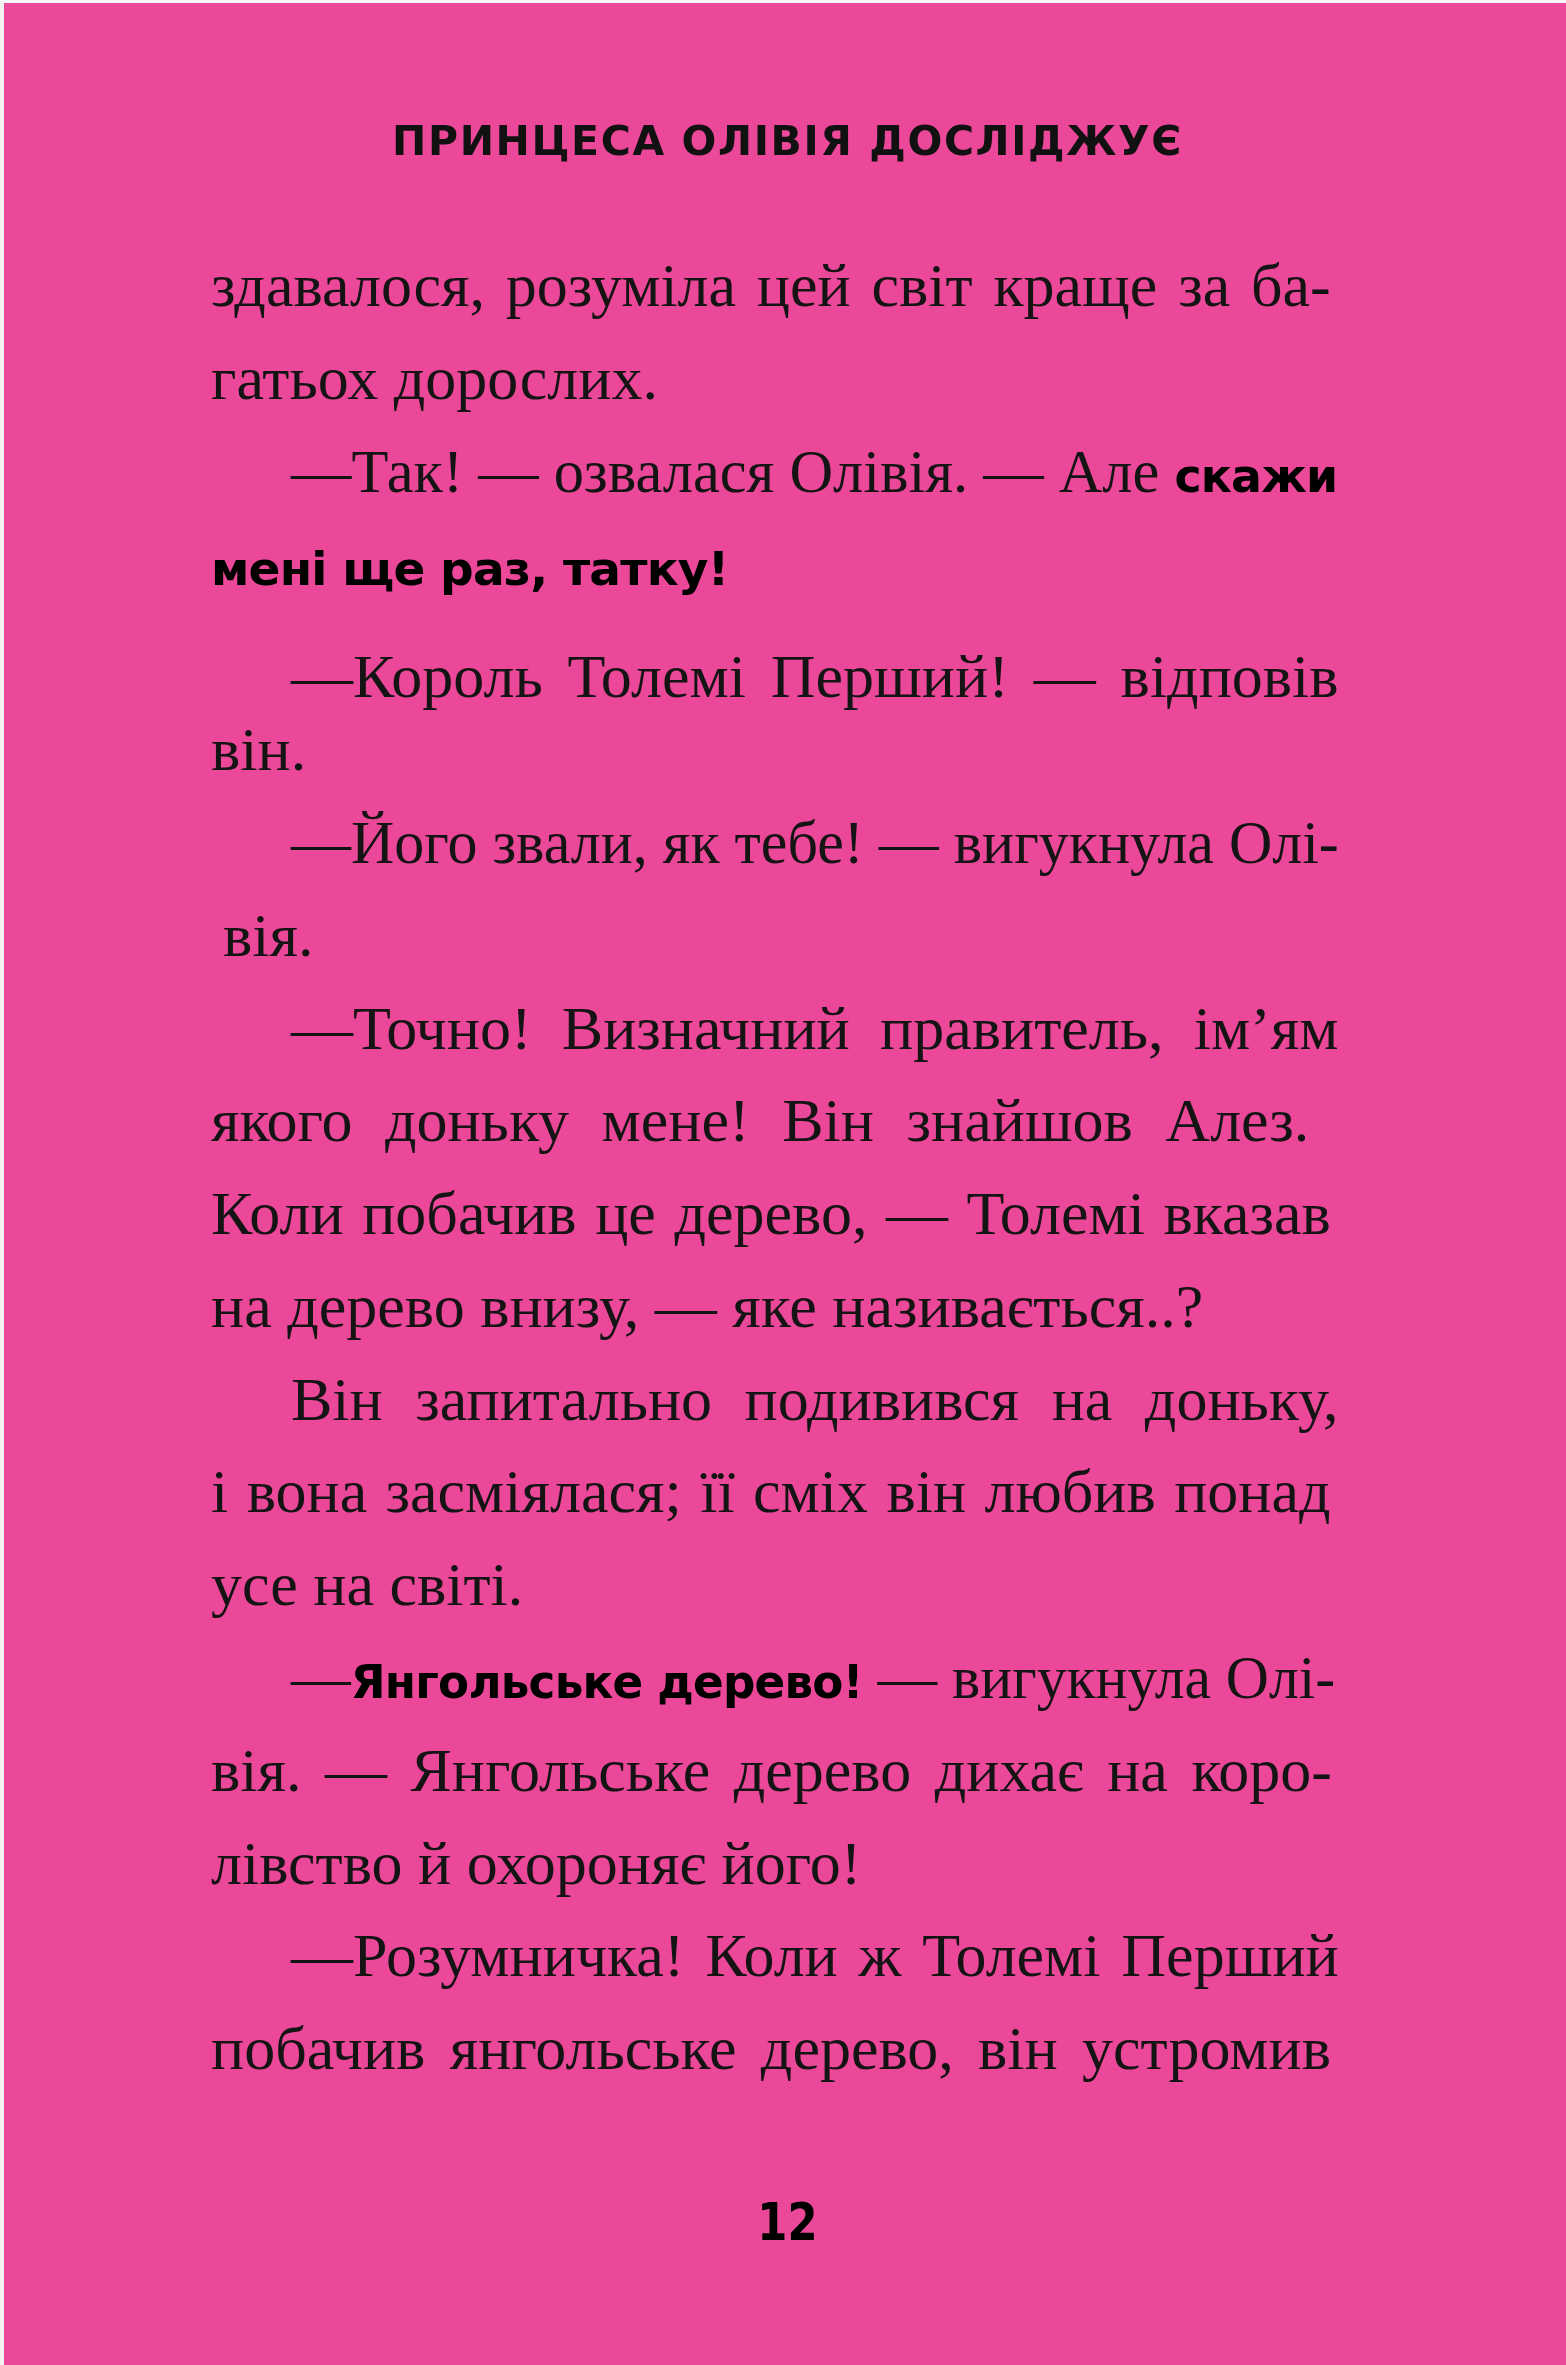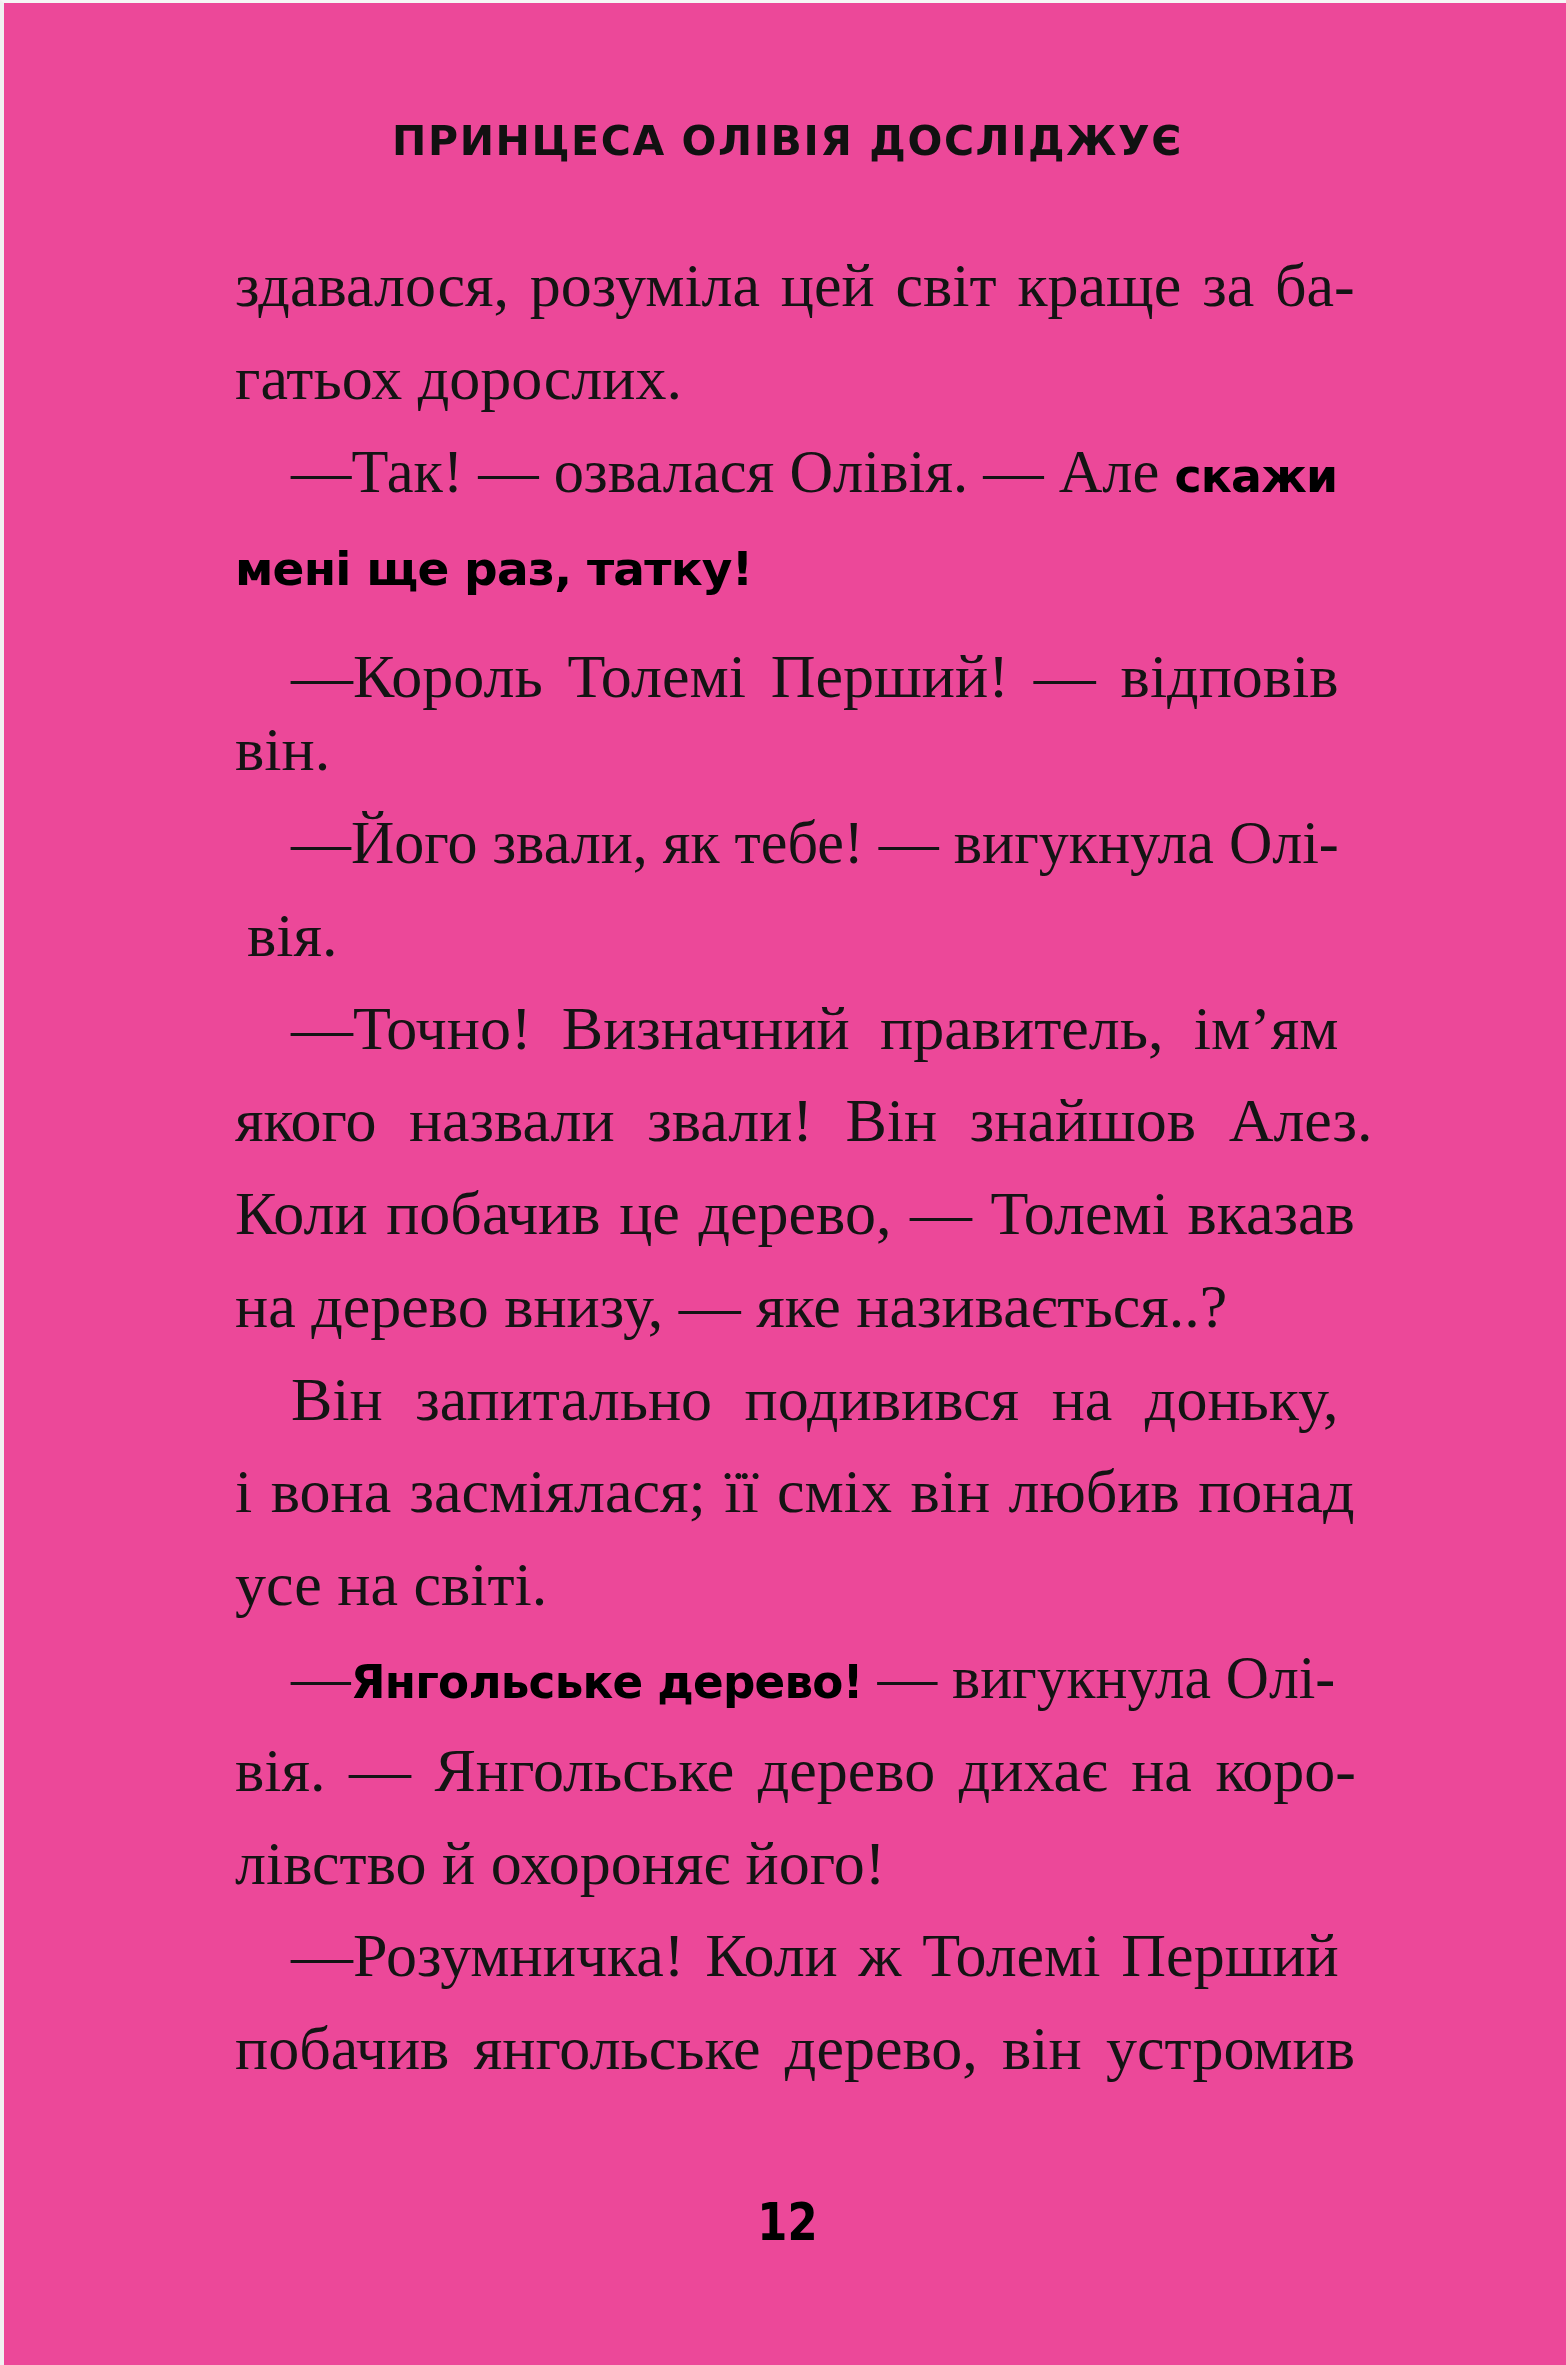--- a/index.html
+++ b/index.html
@@ -13,21 +13,21 @@
   }
   .running-head {
     position: absolute; left: 0; width: 1567px; top: 114px;
     text-align: center;
     font-family: "DejaVu Sans", sans-serif; font-weight: bold;
     font-size: 41px; line-height: 49px; letter-spacing: 1.6px;
     color: #111111;
   }
   .running-head span { display: inline-block; transform: scaleX(1.0); }
   .line {
-    position: absolute; left: 231px;
+    position: absolute; left: 207px;
     height: 62px; line-height: 62px;
     font-family: "Liberation Serif", serif; font-size: 62px;
     color: #141414; white-space: nowrap;
     transform-origin: 0 50%;
   }
   .line.indent { left: 287px; }
   .display {
     font-family: "DejaVu Sans", sans-serif; font-weight: bold;
     font-size: 47px; color: #000000; letter-spacing: -0.8px;
   }
@@ -50,21 +50,21 @@
   <div id="text-block">
       <div class="line" style="top: 251px; word-spacing: 5.3px;"><span>здавалося, розуміла цей світ краще за ба-</span></div>
       <div class="line" style="top: 344px;"><span>гатьох дорослих.</span></div>
       <div class="line indent" style="top: 437px; transform: scaleX(0.974203);"><span>—Так! — озвалася Олівія. — Але </span><span class="display">скажи</span></div>
       <div class="line" style="top: 530px;"><span class="display">мені ще раз, татку!</span></div>
       <div class="line indent" style="top: 642px; word-spacing: 9.4px;"><span>—Король Толемі Перший! — відповів</span></div>
       <div class="line" style="top: 715px;"><span>він.</span></div>
       <div class="line indent" style="top: 808px; transform: scaleX(0.967596);"><span>—Його звали, як тебе! — вигукнула Олі-</span></div>
       <div class="line" style="top: 901px; margin-left: 12px;"><span>вія.</span></div>
       <div class="line indent" style="top: 994px; word-spacing: 14.7px;"><span>—Точно! Визначний правитель, ім’ям</span></div>
-      <div class="line" style="top: 1086px; word-spacing: 17px;"><span>якого назвали звали! Він знайшов Алез.</span></div>
+      <div class="line" style="top: 1086px; word-spacing: 17px;"><span>якого доньку мене! Він знайшов Алез.</span></div>
       <div class="line" style="top: 1179px; word-spacing: 3.1px;"><span>Коли побачив це дерево, — Толемі вказав</span></div>
       <div class="line" style="top: 1272px;"><span>на дерево внизу, — яке називається..?</span></div>
       <div class="line indent" style="top: 1365px; word-spacing: 17px;"><span>Він запитально подивився на доньку,</span></div>
       <div class="line" style="top: 1457px; word-spacing: 2.9px;"><span>і вона засміялася; її сміх він любив понад</span></div>
       <div class="line" style="top: 1550px;"><span>усе на світі.</span></div>
       <div class="line indent" style="top: 1643px; transform: scaleX(0.962519);"><span>—</span><span class="display">Янгольське дерево!</span><span> — вигукнула Олі-</span></div>
       <div class="line" style="top: 1736px; word-spacing: 8px;"><span>вія. — Янгольське дерево дихає на коро-</span></div>
       <div class="line" style="top: 1829px;"><span>лівство й охороняє його!</span></div>
       <div class="line indent" style="top: 1921px; word-spacing: 5.3px;"><span>—Розумничка! Коли ж Толемі Перший</span></div>
       <div class="line" style="top: 2014px; word-spacing: 8.8px;"><span>побачив янгольське дерево, він устромив</span></div>

